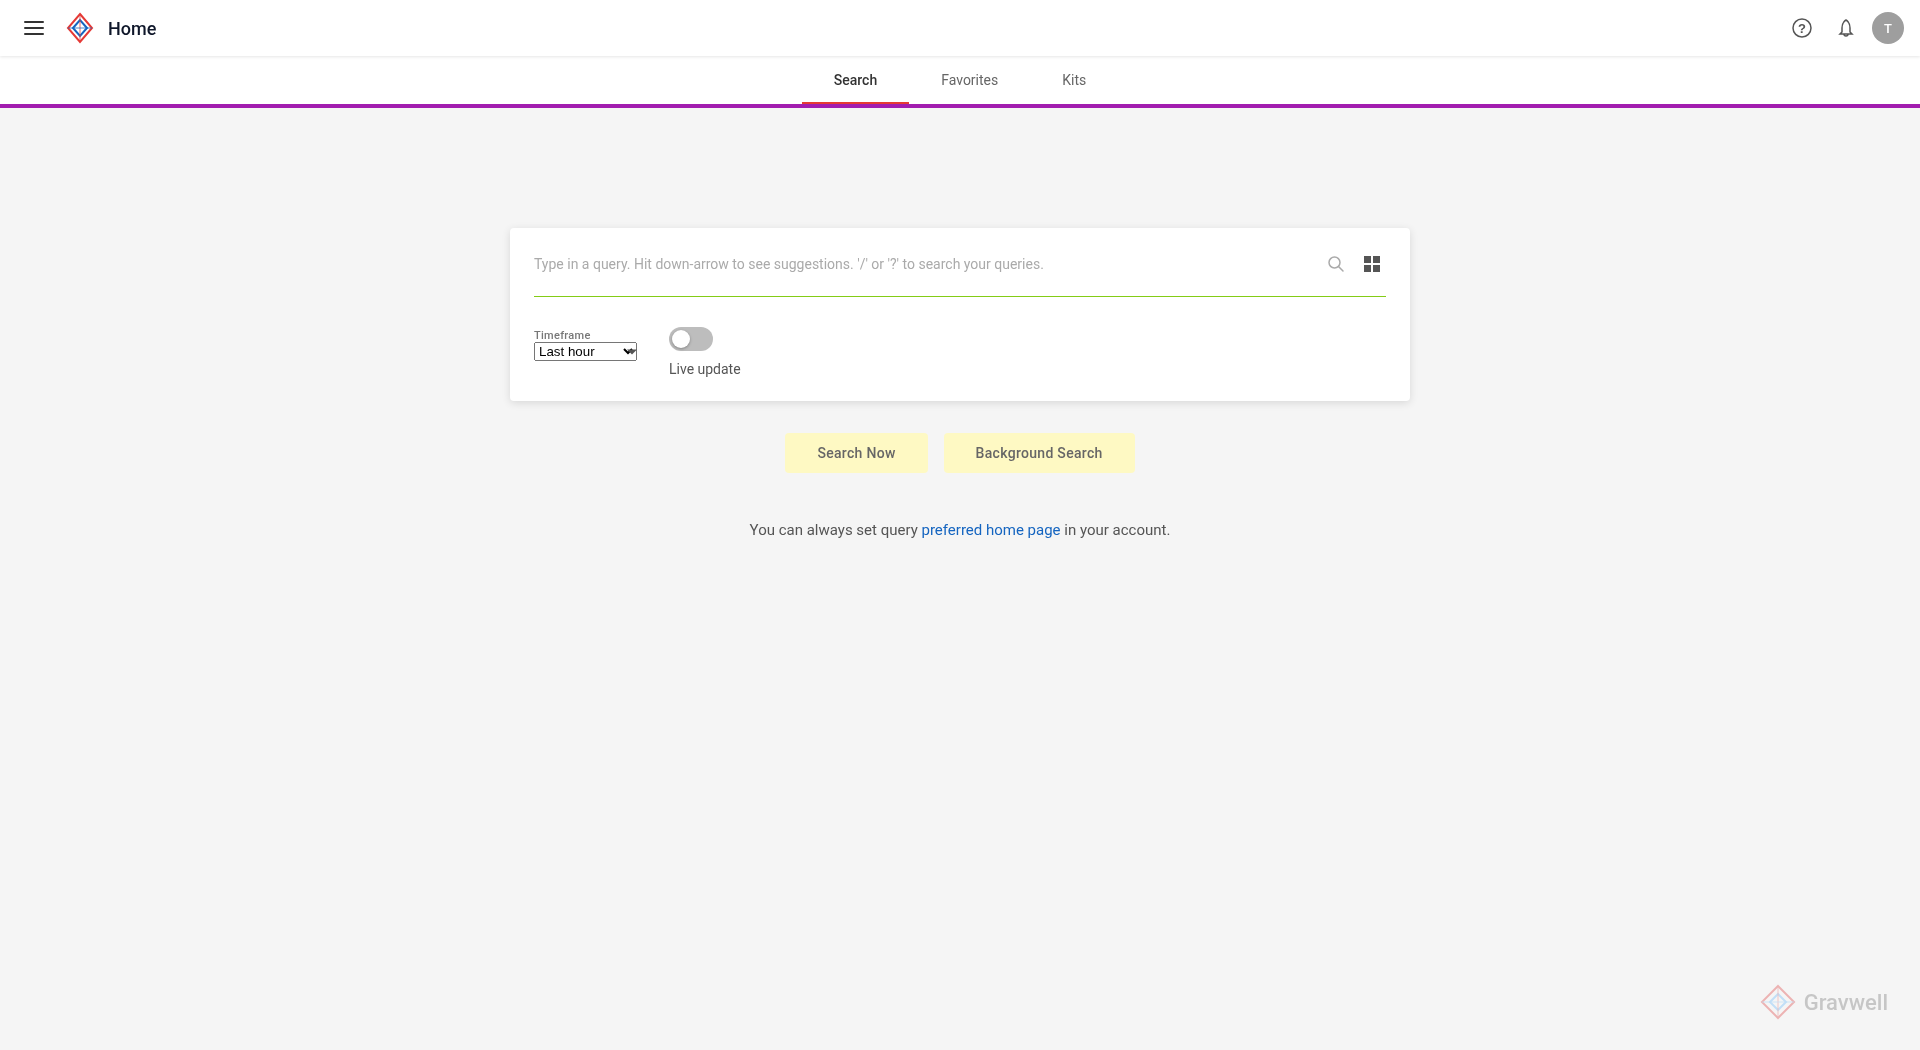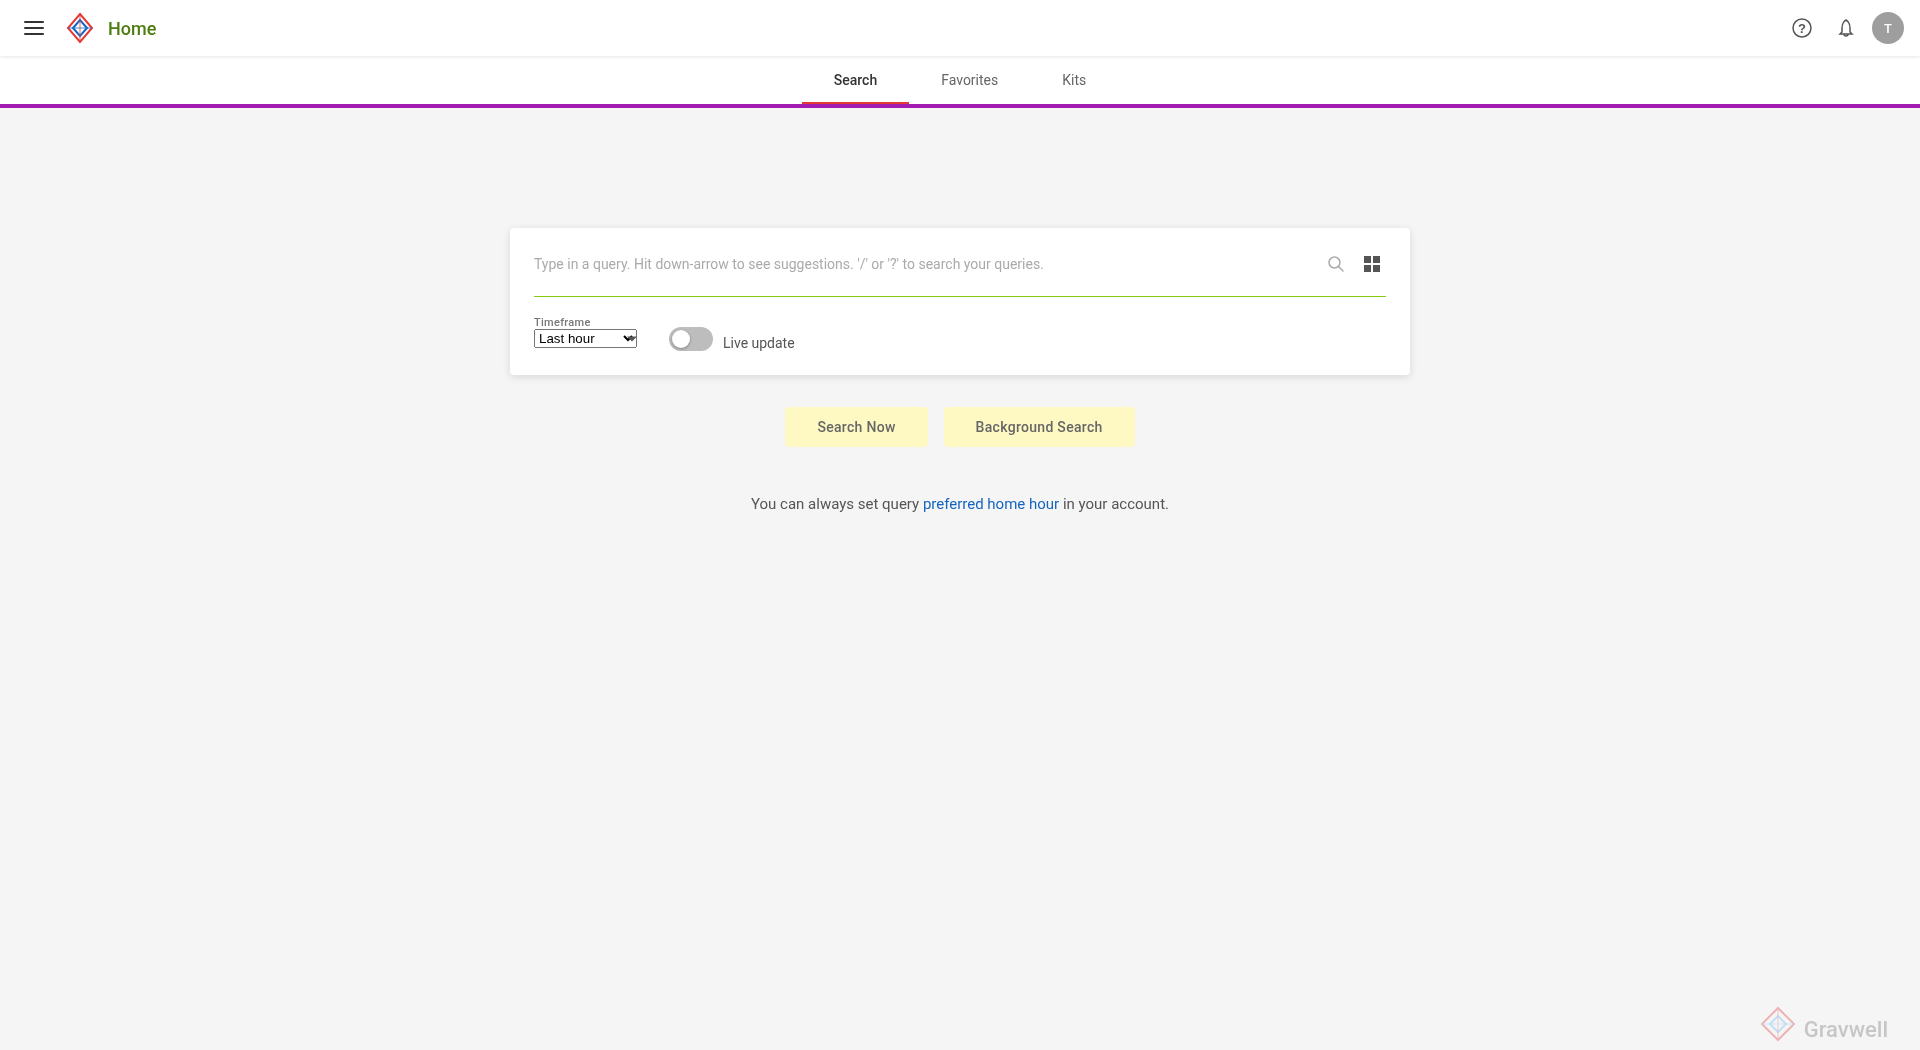--- a/index.html
+++ b/index.html
@@ -59,21 +59,21 @@
     }
 
     .logo-icon {
       width: 32px;
       height: 32px;
     }
 
     .header-title {
       font-size: 18px;
       font-weight: 500;
-      color: #4d7c0f;
+      color: #0f172a;
     }
 
     .header-right {
       display: flex;
       align-items: center;
       gap: 8px;
     }
 
     .header-icon-btn {
       width: 36px;
@@ -247,23 +247,24 @@
       height: 0;
       border-left: 5px solid transparent;
       border-right: 5px solid transparent;
       border-top: 5px solid #555;
       pointer-events: none;
     }
 
     
     .live-update-group {
       display: flex;
-      align-items: flex-end;
+      align-items: flex-start;
       gap: 10px;
       margin-top: 14px;
+      flex-direction: column;
     }
 
     .toggle {
       position: relative;
       width: 44px;
       height: 24px;
       cursor: pointer;
     }
 
     .toggle input {
@@ -340,24 +341,24 @@
     }
 
     .info-text a {
       color: #1565c0;
       text-decoration: none;
     }
 
     
     .watermark {
       position: absolute;
-      bottom: 8px;
+      bottom: 30px;
       right: 32px;
       display: flex;
-      align-items: flex-end;
+      align-items: center;
       gap: 8px;
       opacity: 0.5;
     }
 
     .watermark-logo {
       width: 36px;
       height: 36px;
     }
 
     .watermark-text {
@@ -458,21 +459,21 @@
       </div>
     </div>
   </div>
 
   <div class="buttons-row">
     <button class="btn btn-secondary">Search Now</button>
     <button class="btn btn-secondary">Background Search</button>
   </div>
 
   <p class="info-text">
-    <span>You can always set query </span><a href="#">preferred home hour</a><span> in your account.</span>
+    <span>You can always set query </span><a href="#">preferred home page</a><span> in your account.</span>
   </p>
 
 </div>
 
 <div class="watermark">
   <svg class="watermark-logo" viewBox="0 0 36 36" fill="none" xmlns="http://www.w3.org/2000/svg">
     <polygon points="18,2 34,18 18,34 2,18" fill="none" stroke="#e57373" stroke-width="2"></polygon>
     <polygon points="10,18 18,10 26,18 18,26" fill="none" stroke="#90caf9" stroke-width="2"></polygon>
     <line x1="18" y1="2" x2="18" y2="34" stroke="#e57373" stroke-width="1.2" opacity="0.6"></line>
     <line x1="2" y1="18" x2="34" y2="18" stroke="#90caf9" stroke-width="1.2" opacity="0.6"></line>

